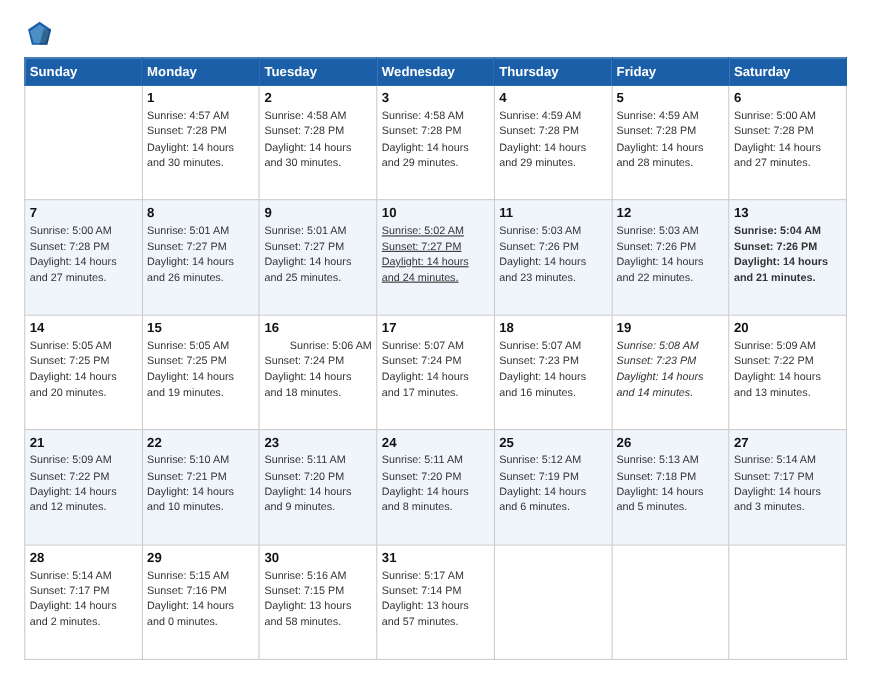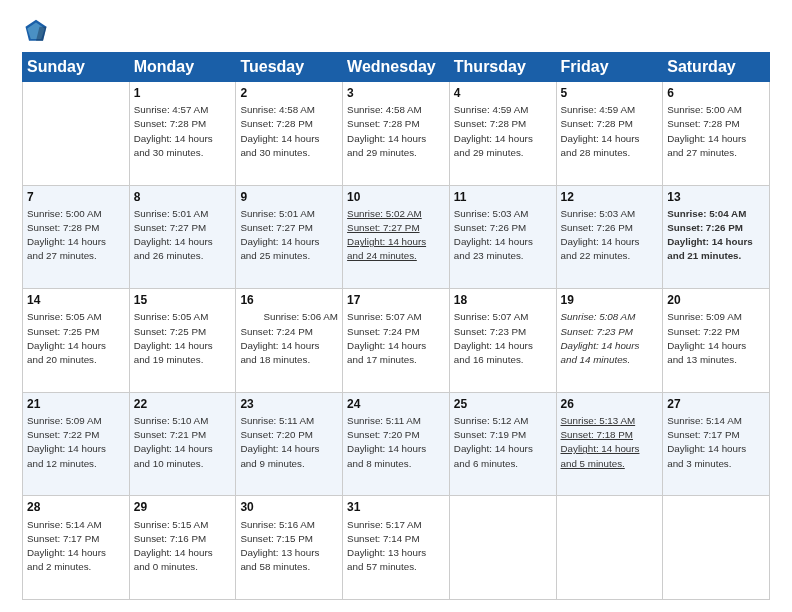--- a/index.html
+++ b/index.html
@@ -59,21 +59,21 @@
       width: 100%;
       border-collapse: collapse;
       flex: 1;
       font-size: 10.5px;
     }
     .calendar-table thead tr th {
       background-color: #1a5fa8;
       color: #fff;
       padding: 5px 4px;
       text-align: left;
-      font-size: 16px;
+      font-size: 12px;
       border: 1px solid #1a5fa8;
     }
     .calendar-table tbody tr td {
       border: 1px solid #ccc;
       vertical-align: top;
       padding: 3px 4px;
       width: calc(100% / 7);
       height: 78px;
       color: #222;
       line-height: 1.35;
@@ -236,21 +236,21 @@
 Daylight: 14 hours
 and 9 minutes.</span></td>
           <td><span class="day-num">24</span><span class="day-info" style="white-space: pre-line;">Sunrise: 5:11 AM
 Sunset: 7:20 PM
 Daylight: 14 hours
 and 8 minutes.</span></td>
           <td><span class="day-num">25</span><span class="day-info" style="white-space: pre-line;">Sunrise: 5:12 AM
 Sunset: 7:19 PM
 Daylight: 14 hours
 and 6 minutes.</span></td>
-          <td><span class="day-num">26</span><span class="day-info" style="white-space: pre-line; text-decoration: underline;">Sunrise: 5:13 AM
+          <td><span class="day-num">26</span><span class="day-info" style="white-space: pre-line;">Sunrise: 5:13 AM
 Sunset: 7:18 PM
 Daylight: 14 hours
 and 5 minutes.</span></td>
           <td><span class="day-num">27</span><span class="day-info" style="white-space: pre-line;">Sunrise: 5:14 AM
 Sunset: 7:17 PM
 Daylight: 14 hours
 and 3 minutes.</span></td>
         </tr>
         <tr>
           <td><span class="day-num">28</span><span class="day-info" style="white-space: pre-line;">Sunrise: 5:14 AM

